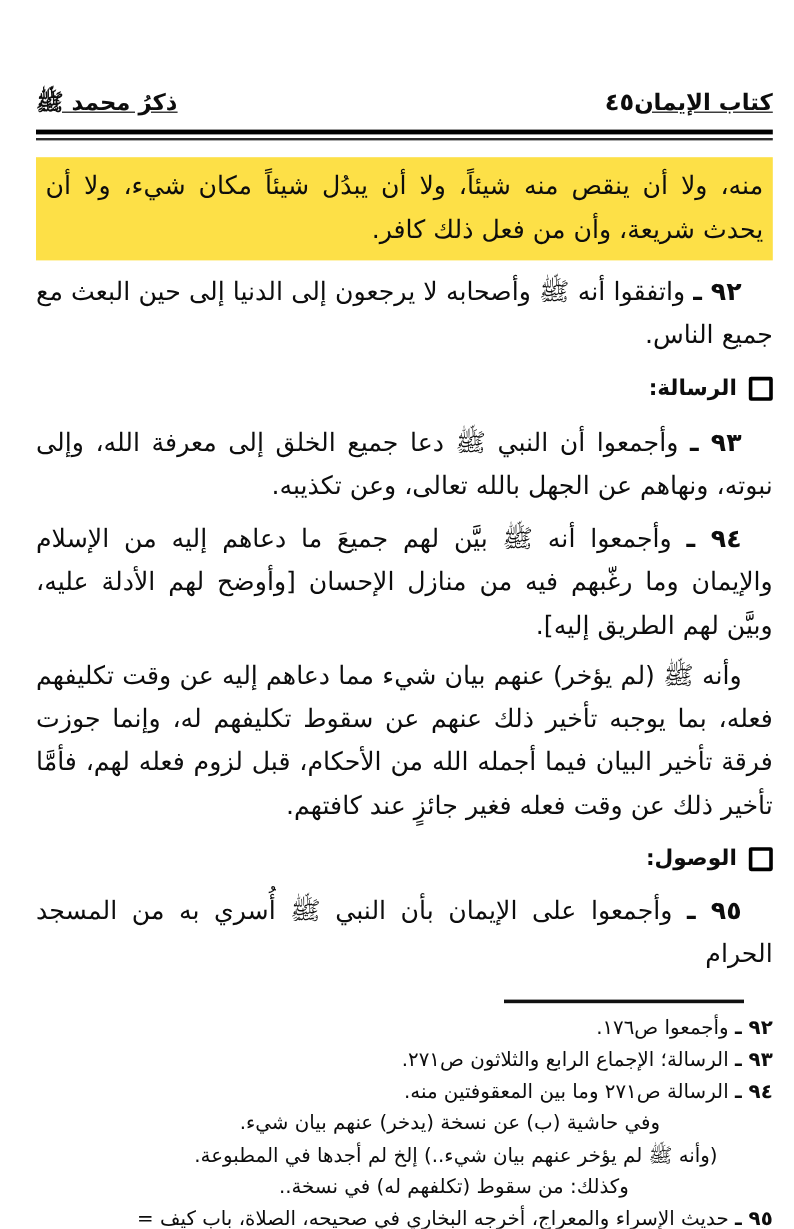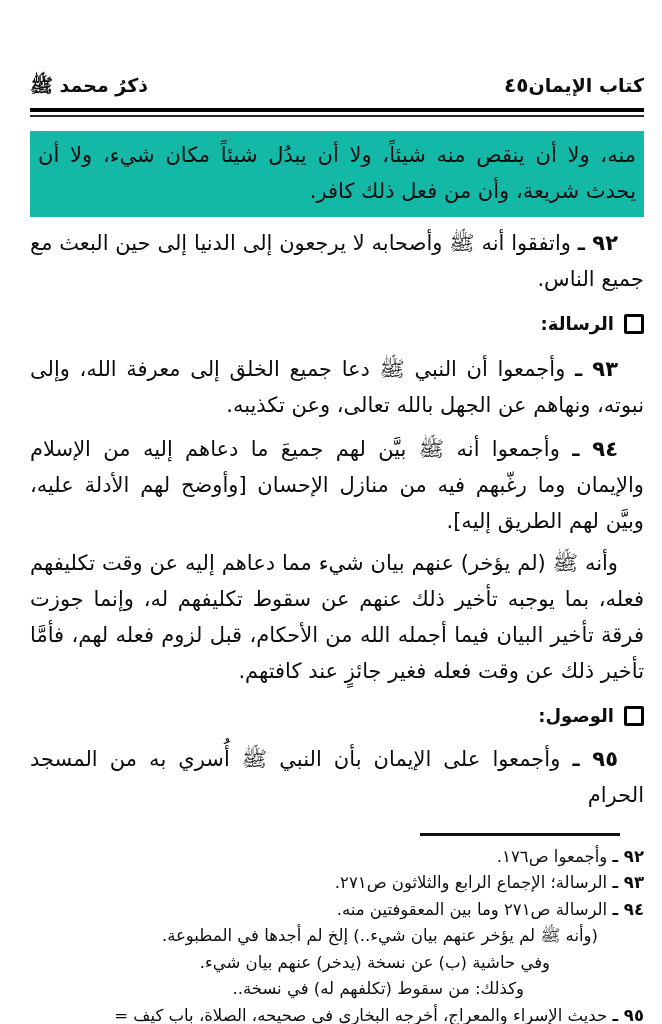--- a/index.html
+++ b/index.html
@@ -3,21 +3,21 @@
 <meta charset="utf-8">
 <style>
   html,body { margin:0; padding:0; }
   body {
     width:662px; height:1024px; background:#ffffff; overflow:hidden;
     font-family:"DejaVu Sans", sans-serif; color:#0d0d0d; direction:rtl;
   }
   .page { box-sizing:border-box; width:662px; height:1024px; padding:73px 18px 0 30px; }
 
   .hdr { display:flex; align-items:baseline; font-weight:bold; font-size:19px; }
-  .hdr .side { white-space:nowrap; }
+  .hdr .side { white-space:nowrap;text-decoration:underline; }
   .hdr .center { flex:1; font-size:20px; }
 
   .rule { margin-top:6px; border-top:4px solid #000; height:3px; border-bottom:2px solid #2b2b2b; }
 
   .hl {
     margin-top:14px; padding:6px 8px 8px 8px;
     font-size:21px; line-height:36px; text-align:justify;
   }
 
   p.para {
@@ -51,21 +51,21 @@
 <div class="page">
 
   <div class="hdr">
     <span class="side">كتاب الإيمان</span>
     <span class="center">٤٥</span>
     <span class="side">ذكرُ محمد ﷺ</span>
   </div>
 
   <div class="rule"></div>
 
-  <div class="hl" style="background-color: #14b8a6;">منه، ولا أن ينقص منه شيئاً، ولا أن يبدُل شيئاً مكان شيء، ولا أن يحدث شريعة، وأن من فعل ذلك كافر.</div>
+  <div class="hl" style="background-color: #fde047;">منه، ولا أن ينقص منه شيئاً، ولا أن يبدُل شيئاً مكان شيء، ولا أن يحدث شريعة، وأن من فعل ذلك كافر.</div>
 
   <p class="para p92"><span class="pnum">٩٢ ـ</span> <span>واتفقوا أنه ﷺ وأصحابه لا يرجعون إلى الدنيا إلى حين البعث مع جميع الناس.</span></p>
 
   <div class="sect">
     <span class="sq"></span>
     <span>الرسالة:</span>
   </div>
 
   <p class="para p93"><span class="pnum">٩٣ ـ</span> <span>وأجمعوا أن النبي ﷺ دعا جميع الخلق إلى معرفة الله، وإلى نبوته، ونهاهم عن الجهل بالله تعالى، وعن تكذيبه.</span></p>
 
@@ -79,19 +79,19 @@
   </div>
 
   <p class="para p95"><span class="pnum">٩٥ ـ</span> <span>وأجمعوا على الإيمان بأن النبي ﷺ أُسري به من المسجد الحرام</span></p>
 
   <div class="fnrule"></div>
 
   <div class="fns">
     <div class="fn"><span class="fnum">٩٢ ـ</span> <span>وأجمعوا ص١٧٦.</span></div>
     <div class="fn"><span class="fnum">٩٣ ـ</span> <span>الرسالة؛ الإجماع الرابع والثلاثون ص٢٧١.</span></div>
     <div class="fn"><span class="fnum">٩٤ ـ</span> <span>الرسالة ص٢٧١ وما بين المعقوفتين منه.</span></div>
+    <div class="fn ind2">وفي حاشية (ب) عن نسخة (يدخر) عنهم بيان شيء.</div>
     <div class="fn ind1">(وأنه ﷺ لم يؤخر عنهم بيان شيء..) إلخ لم أجدها في المطبوعة.</div>
-    <div class="fn ind2">وفي حاشية (ب) عن نسخة (يدخر) عنهم بيان شيء.</div>
     <div class="fn ind3">وكذلك: من سقوط (تكلفهم له) في نسخة..</div>
     <div class="fn"><span class="fnum">٩٥ ـ</span> <span>حديث الإسراء والمعراج، أخرجه البخاري في صحيحه، الصلاة، باب كيف =</span></div>
   </div>
 
 </div>
 
 </body></html>

